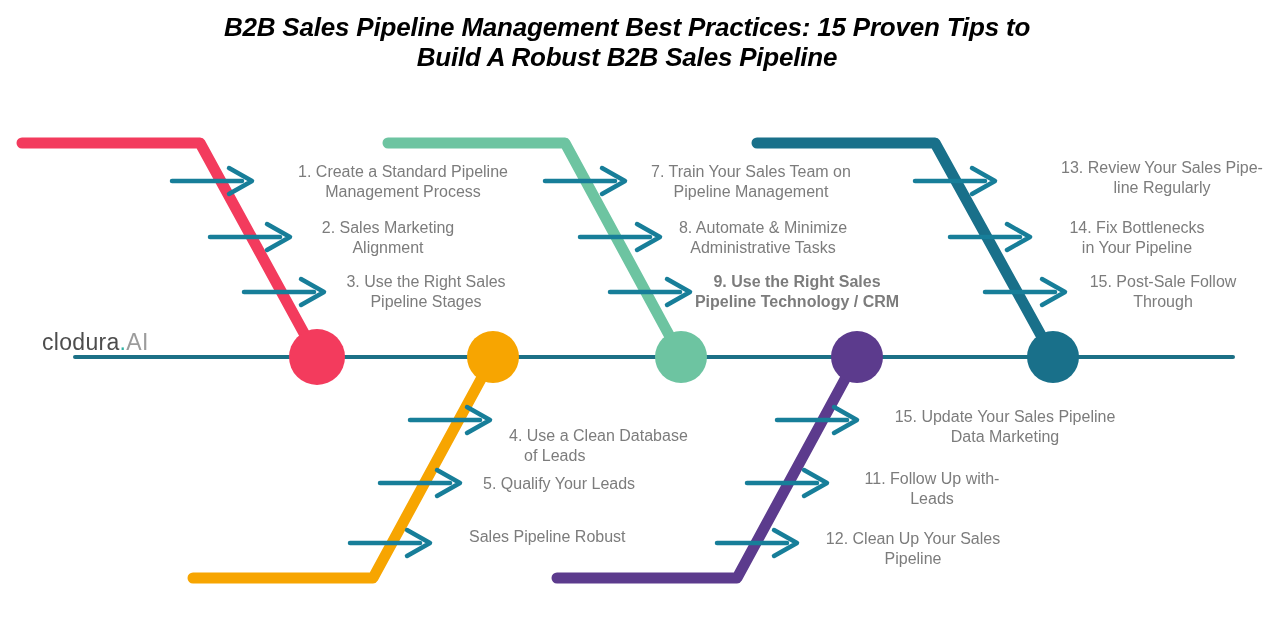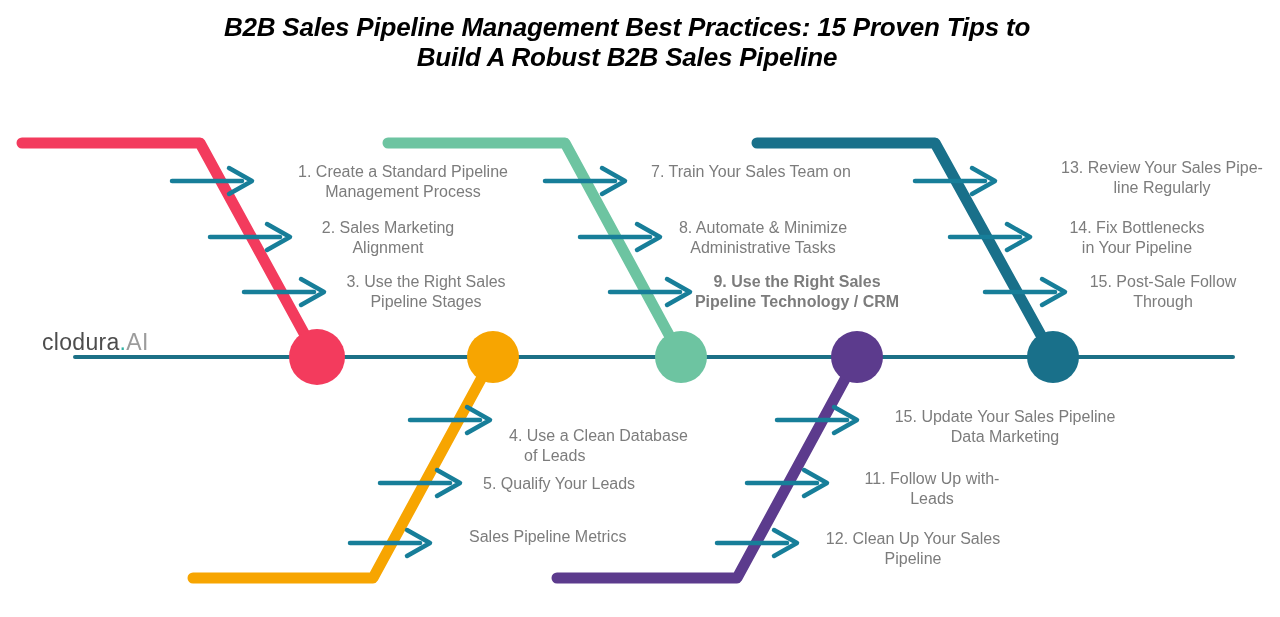--- a/index.html
+++ b/index.html
@@ -135,25 +135,26 @@
     </div>
 
   <div class="tip hang" style="left:509px;top:403px;margin-top:23px;">
       <span class="l1">4. Use a Clean Database</span>
       <span class="l2">of Leads</span>
     </div>
   <div class="tip hang" style="left:483px;top:474px;">
       <span class="l1">5. Qualify Your Leads</span>
     </div>
   <div class="tip hang" style="left:454px;top:527px;">
-      <span class="l2">Sales Pipeline Metrics</span>
+      <span class="l2">Sales Pipeline Robust</span>
     </div>
 
   <div class="tip centered" style="left:751px;top:162px;">
       <span class="l1">7. Train Your Sales Team on</span>
+      <span class="l2">Pipeline Management</span>
     </div>
   <div class="tip centered" style="left:763px;top:218px;">
       <span class="l1">8. Automate &amp; Minimize</span>
       <span class="l2">Administrative Tasks</span>
     </div>
   <div class="tip centered" style="left:797px;top:272px;font-weight:bold;">
       <span class="l1">9. Use the Right Sales</span>
       <span class="l2">Pipeline Technology / CRM</span>
     </div>
 

